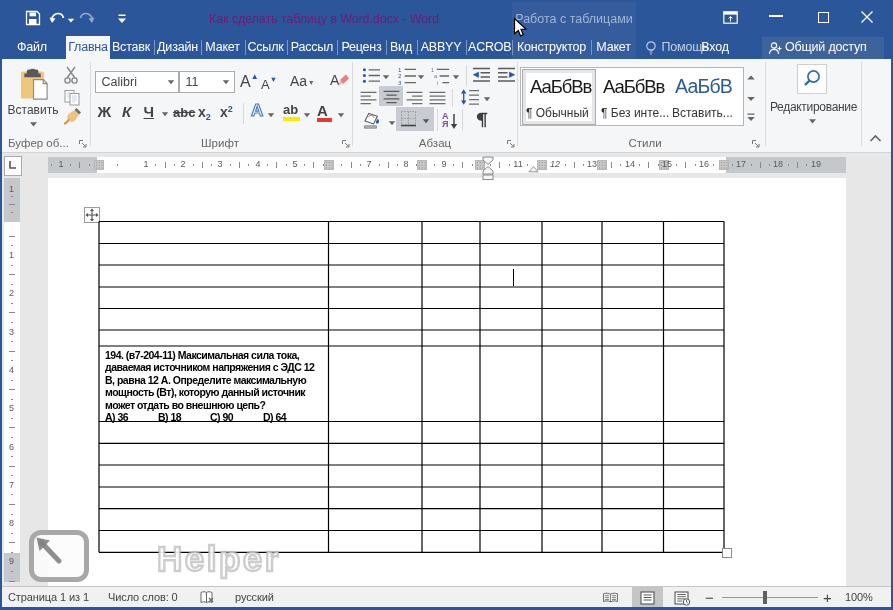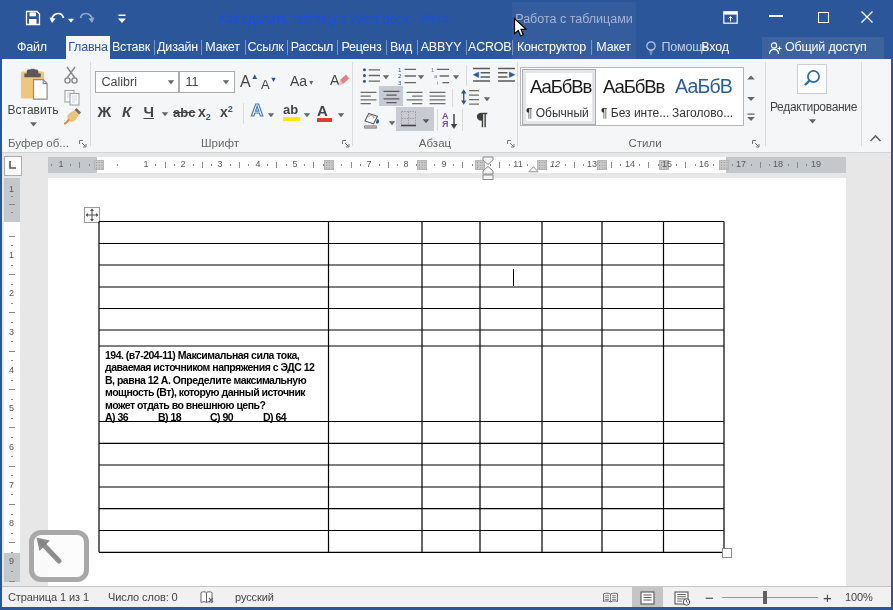--- a/index.html
+++ b/index.html
@@ -1,22 +1,22 @@
 <!DOCTYPE html>
 <html><head>
 <meta charset="utf-8">
 <style>
   html,body{margin:0;padding:0;}
   #app{position:relative;width:893px;height:610px;overflow:hidden;transform:translateZ(0);
     font-family:"Liberation Sans",sans-serif;background:#e7e7e7;}
   .abs{position:absolute;}
   
   #titlebar{position:absolute;left:0;top:0;width:893px;height:37px;background:#2b579a;}
-  #title{position:absolute;left:12px;top:0;width:644px;text-align:center;top:12px;
-    color:#1d4ed8;font-size:12.5px;letter-spacing:-0.1px;}
+  #title{position:absolute;left:2px;top:0;width:644px;text-align:center;top:12px;
+    color:#701a75;font-size:12.5px;letter-spacing:-0.1px;}
   #ctxlabel{position:absolute;left:512px;top:2px;width:124px;height:57px;background:#355d9e;}
   #ctxtext{position:absolute;left:512px;width:124px;top:12px;text-align:center;color:#a3b5d3;font-size:12.5px;}
   
   #tabrow{position:absolute;left:0;top:37px;width:893px;height:22px;background:#2b579a;}
   .tab{position:absolute;top:0;height:22px;line-height:21px;color:#fff;font-size:12.5px;letter-spacing:-0.2px;text-align:center;}
   .tabsep{position:absolute;top:3px;height:15px;width:1px;background:#7a96c2;}
   #activetab{position:absolute;left:66px;top:36px;width:44px;height:23px;background:#f5f6f7;
     color:#2b579a;font-size:12.5px;text-align:center;line-height:23px;letter-spacing:-0.2px;z-index:6;}
   
   #ribbon{position:absolute;left:0;top:59px;width:891px;height:93px;background:#f5f6f7;border-bottom:1px solid #d4d4d4;}
@@ -292,21 +292,21 @@
     </svg>
     <div class="gsep" style="left:517px;"></div>
 
     <div class="abs" style="left:520px;top:8px;width:222px;height:57px;background:#fff;border:1px solid #b6b6b6;"></div>
     <div class="abs" style="left:521.5px;top:9.5px;width:72px;height:54px;border:1px solid #ababab;box-shadow:inset 0 0 0 3px #e4e6e9;"></div>
     <div class="abs" style="left:530px;top:17px;font-size:18.5px;color:#1a1a1a;letter-spacing:-1.1px;">АаБбВв</div>
     <div class="abs" style="left:526px;top:47px;font-size:12px;color:#333;white-space:nowrap;">¶ Обычный</div>
     <div class="abs" style="left:603px;top:17px;font-size:18.5px;color:#1a1a1a;letter-spacing:-1.1px;">АаБбВв</div>
     <div class="abs" style="left:601px;top:47px;font-size:12px;color:#333;white-space:nowrap;">¶ Без инте...</div>
     <div class="abs" style="left:675px;top:16px;font-size:19.5px;color:#2e5b94;letter-spacing:-0.8px;">АаБбВ</div>
-    <div class="abs" style="left:672px;top:47px;font-size:12px;color:#333;white-space:nowrap;">Заголово...</div>
+    <div class="abs" style="left:672px;top:47px;font-size:12px;color:#333;white-space:nowrap;">Вставить...</div>
     <svg class="abs" style="left:746px;top:15px" width="10" height="8" viewBox="0 0 10 8">
         <path d="M1.2 5.5 L5 1.5 L8.8 5.5 Z" fill="#666"></path>
       </svg>
     <svg class="abs" style="left:746px;top:36px" width="10" height="8" viewBox="0 0 10 8">
         <path d="M1.2 2 L8.8 2 L5 6 Z" fill="#666"></path>
       </svg>
     <svg class="abs" style="left:746px;top:53px" width="10" height="12" viewBox="0 0 10 12">
         <path d="M1.5 1.5 h7 v1.3 h-7 z M1.2 5 L8.8 5 L5 9 Z" fill="#666"></path>
       </svg>
     <div class="glabel" style="left:610px;width:70px;">Стили</div>
@@ -521,20 +521,21 @@
 
     <div class="abs" style="left:105px;top:171px;font-weight:bold;font-size:10.5px;line-height:12.4px;color:#000;letter-spacing:-0.5px;white-space:nowrap;">194. (в7-204-11) Максимальная сила тока,<br>даваемая источником напряжения с ЭДС 12<br>В, равна 12 А. Определите максимальную<br>мощность (Вт), которую данный источник<br>может отдать во внешнюю цепь?<br><span style="display:inline-block;width:53px;">А) 36</span><span style="display:inline-block;width:52px;">В) 18</span><span style="display:inline-block;width:53px;">С) 90</span><span>D) 64</span></div>
 
     <div class="abs" style="left:722px;top:370px;width:8px;height:8px;background:#fff;border:1px solid #8a8a8a;"></div>
 
     <div class="abs" style="left:29px;top:352px;width:50px;height:42px;border:5px solid rgba(140,140,140,0.75);border-radius:12px;background:rgba(252,252,252,0.85);"></div>
     <svg class="abs" style="left:33px;top:356px" width="44" height="40" viewBox="0 0 44 40">
       <path d="M8 8 L26 27" stroke="rgba(130,130,130,0.9)" stroke-width="5" stroke-linecap="round" fill="none"></path>
       <path d="M3.5 3.5 L17 6.5 L6.5 17 Z" fill="rgba(130,130,130,0.9)"></path>
     </svg>
+    <div class="abs" style="left:157px;top:361px;font-size:35px;font-weight:bold;letter-spacing:2.5px;color:rgba(253,253,253,0.9);-webkit-text-stroke:2.4px rgba(178,178,178,0.65);">Helper</div>
   </div>
   <div id="statusbar">
     <div class="abs" style="left:8px;top:4px;">Страница 1 из 1</div>
     <div class="abs" style="left:108px;top:4px;">Число слов: 0</div>
     <svg class="abs" style="left:199px;top:3px" width="16" height="16" viewBox="0 0 16 16">
       <path d="M2 2.5 C4 1.5, 6 1.5, 7.5 2.5 L7.5 12.5 C6 11.5, 4 11.5, 2 12.5 Z" fill="#fff" stroke="#666" stroke-width="1"></path>
       <path d="M13 2.5 C11 1.5, 9 1.5, 7.5 2.5 L7.5 12.5 C9 11.5, 11 11.5, 13 12.5 Z" fill="#fff" stroke="#666" stroke-width="1"></path>
       <path d="M10 8 l4 4 M14 8 l-4 4" stroke="#666" stroke-width="1.1"></path>
     </svg>
     <div class="abs" style="left:235px;top:4px;">русский</div>

